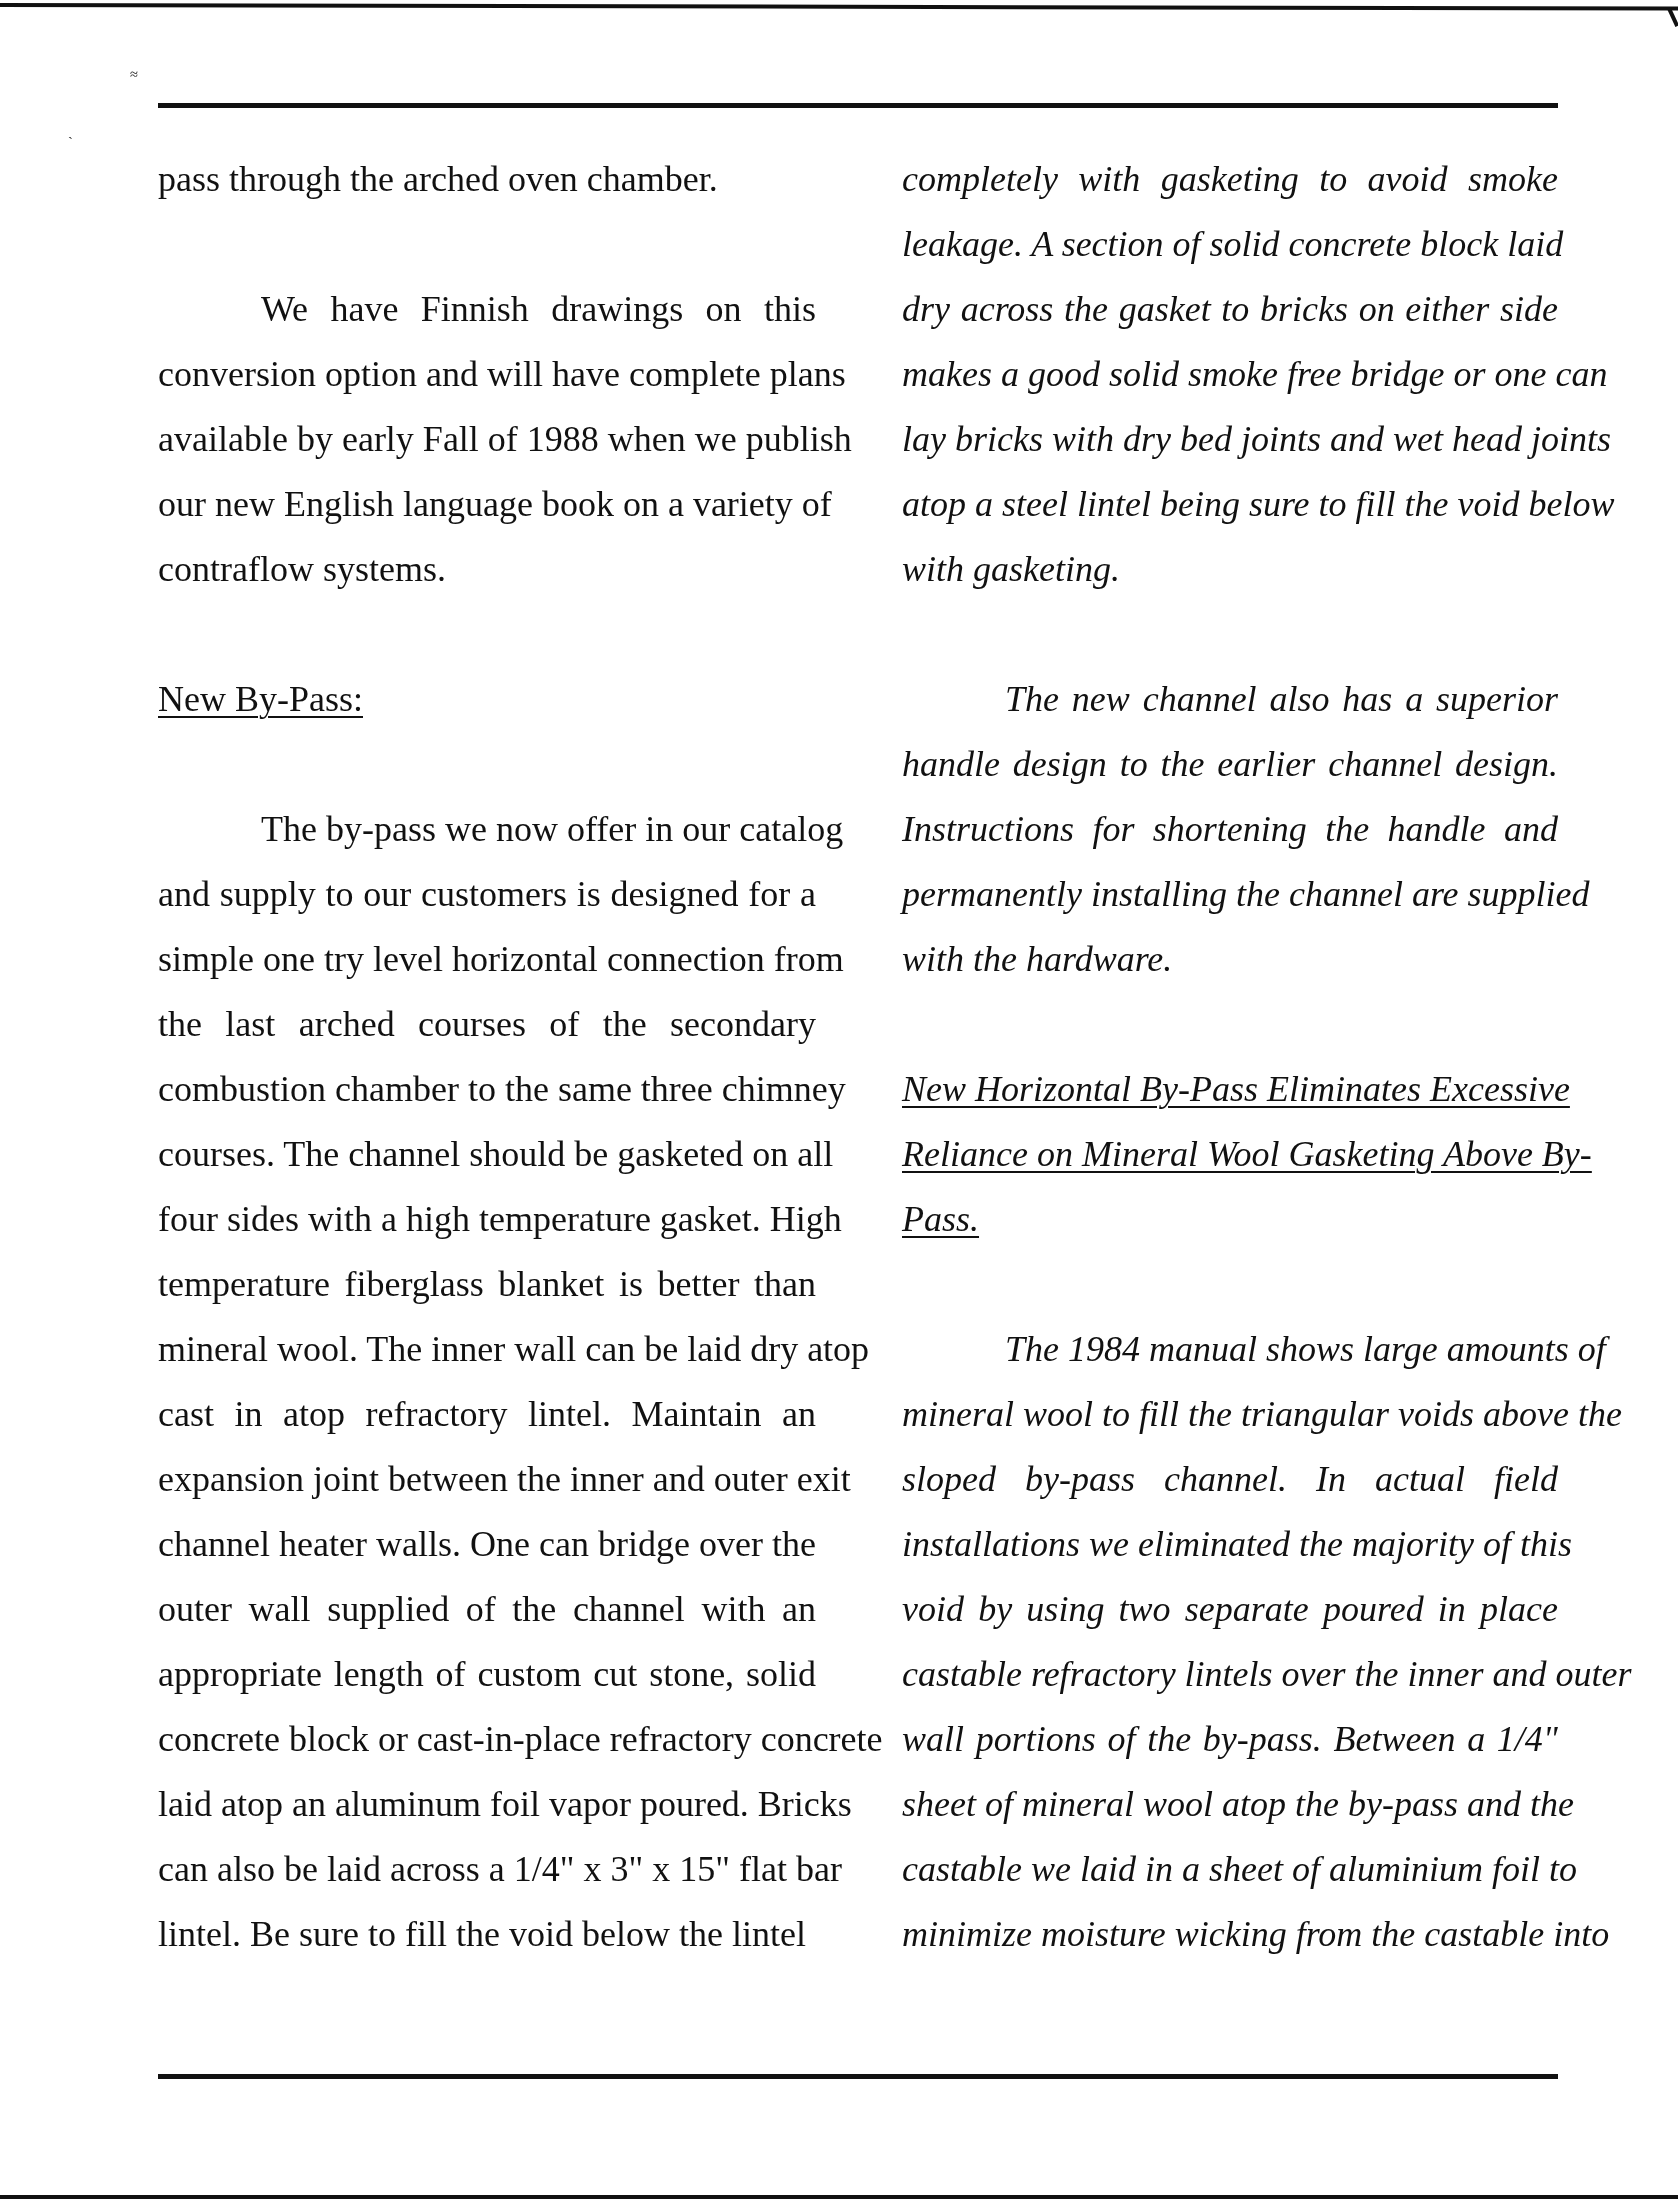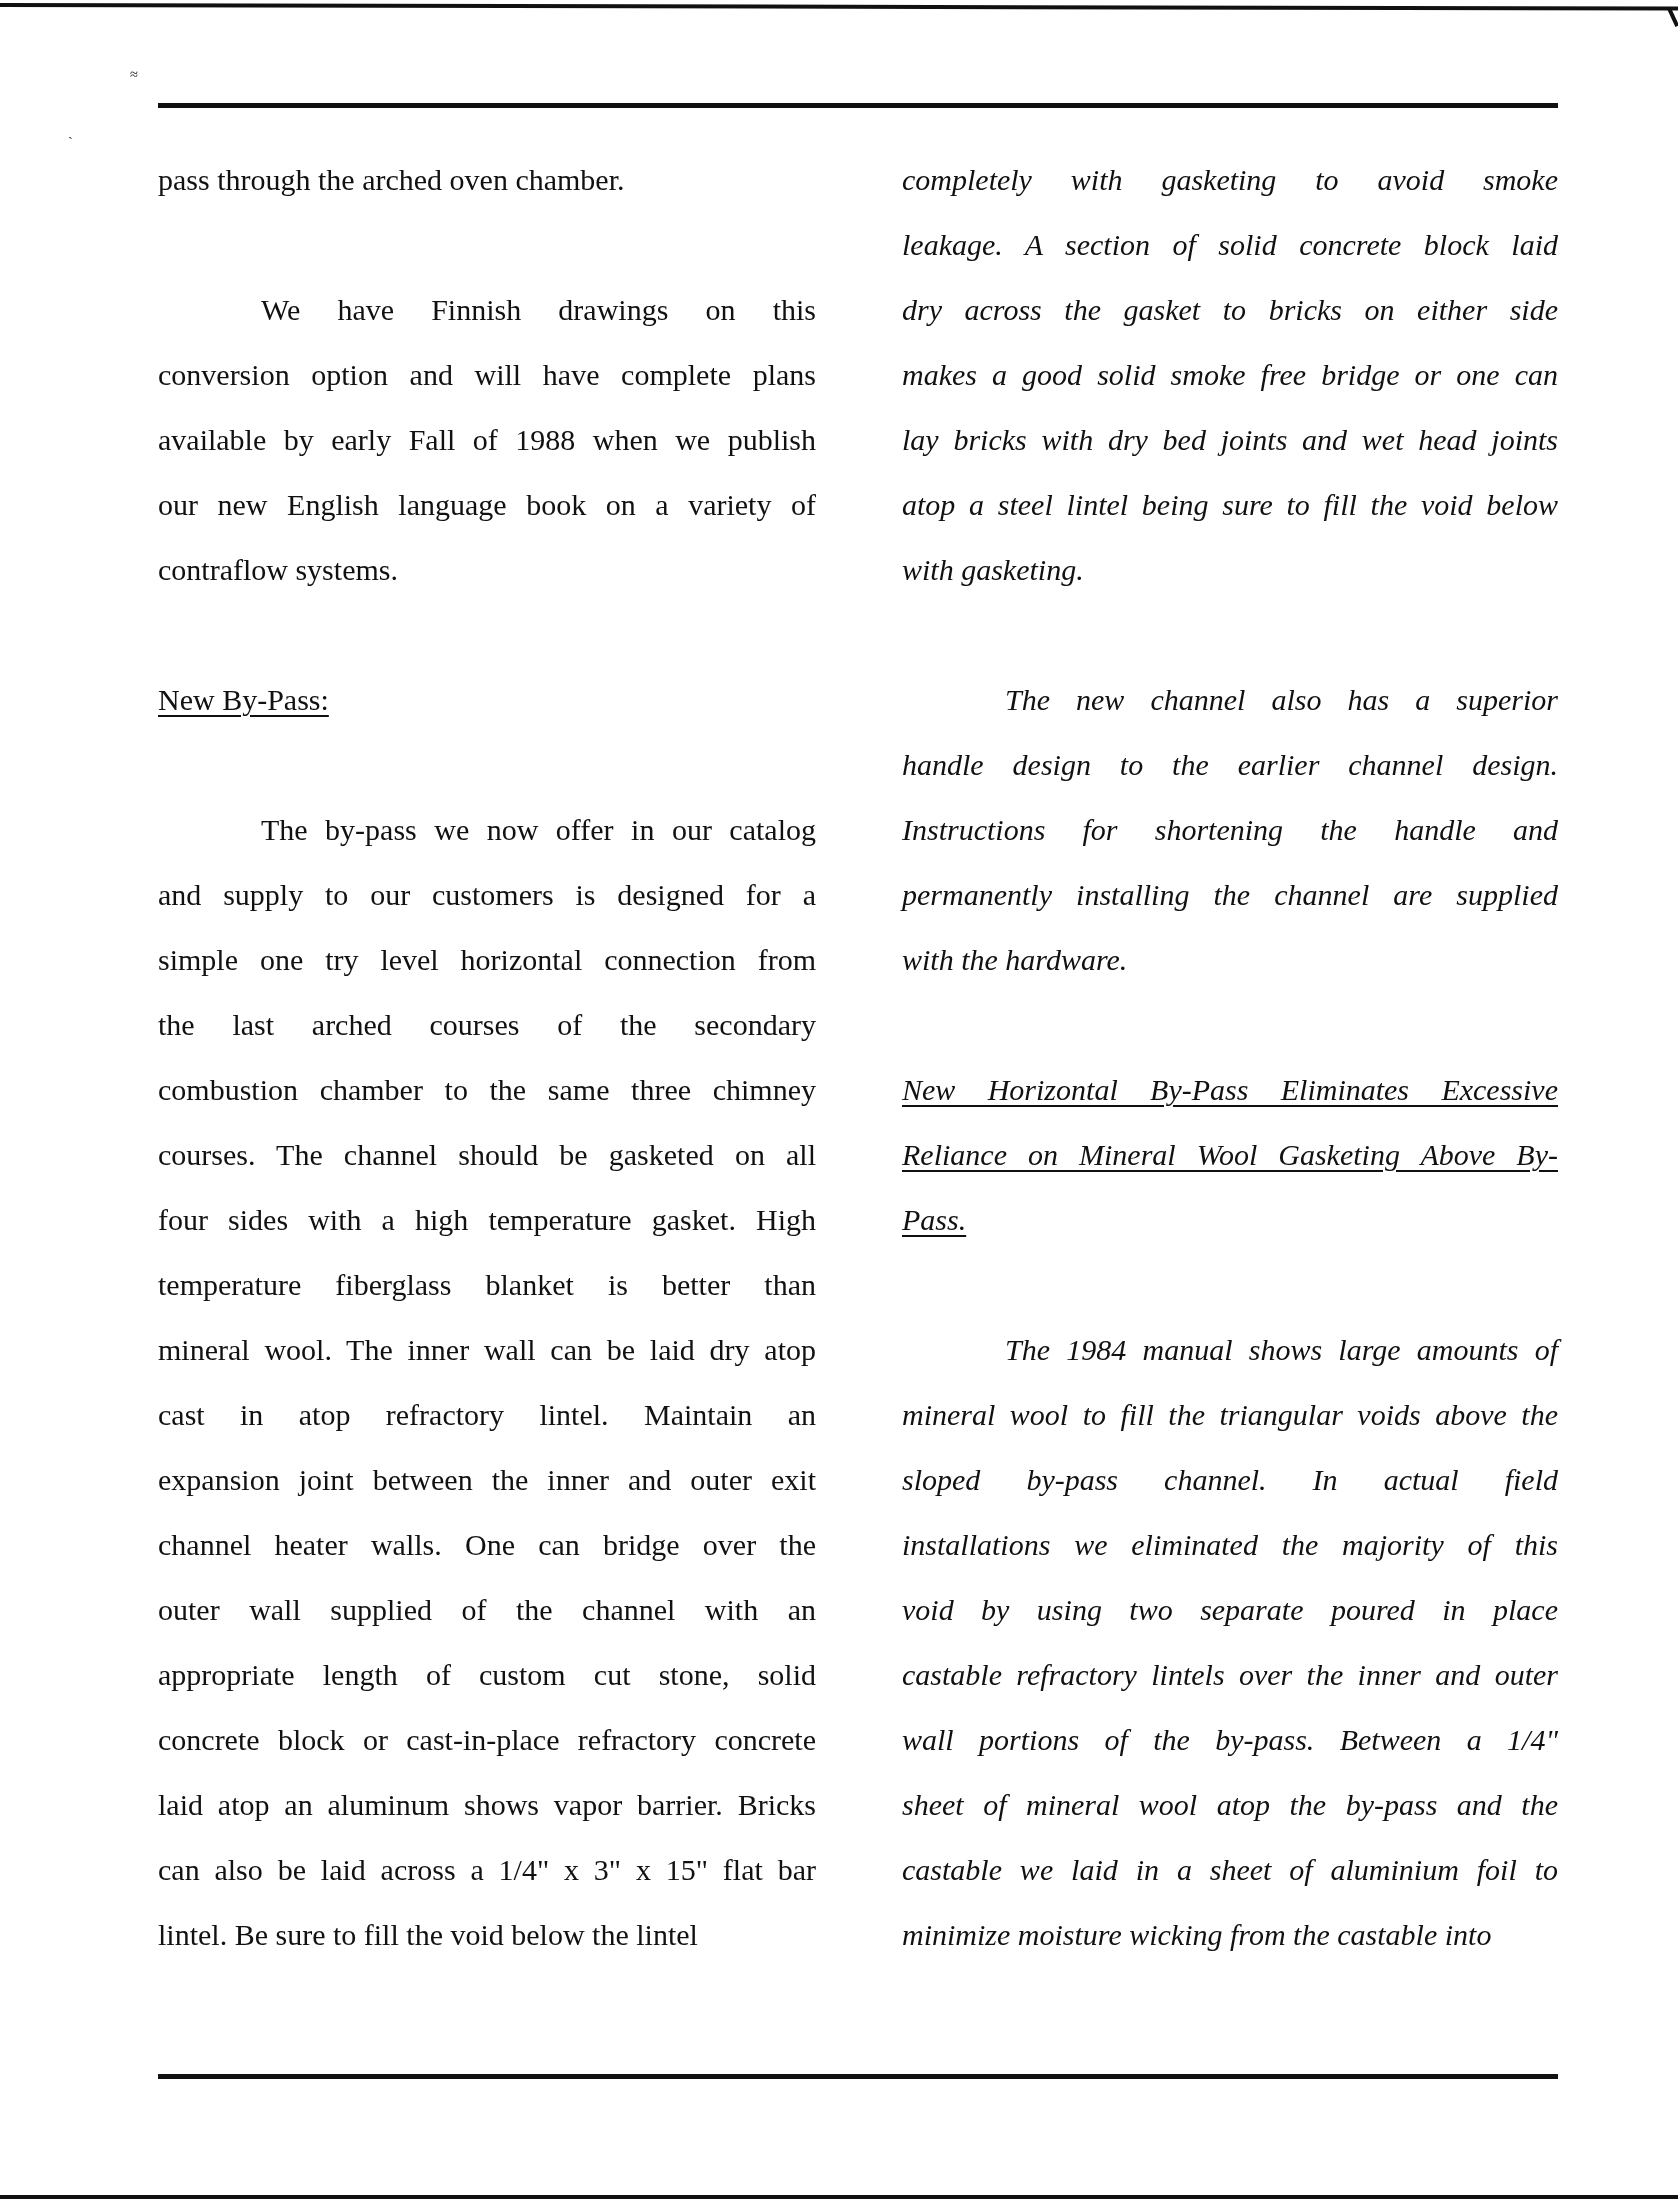--- a/index.html
+++ b/index.html
@@ -6,21 +6,21 @@
   body { width: 1678px; height: 2205px; position: relative; overflow: hidden;
          font-family: "Liberation Serif", "DejaVu Serif", serif; color: #111111; }
   .edge-top { position: absolute; left: 0; top: 2.7px; width: 1678px; height: 4px; background: #111;
               transform: rotate(0.12deg); transform-origin: left top; }
   .edge-top-corner { position: absolute; right: 2.7px; top: 6.6px; width: 4px; height: 20px; background:#111; transform: rotate(-25deg); }
   .rule { position: absolute; left: 158px; width: 1400px; height: 4.6px; background: #111; }
   .rule.top { top: 103px; }
   .rule.bottom { top: 2074px; }
   .edge-bottom { position: absolute; left: 0; top: 2195px; width: 1678px; height: 4px; background: #111; }
   .mark { position: absolute; font-size: 14.6px; color: #222; }
-  .col { position: absolute; top: 147px; width: 658px; font-size: 30px; line-height: 65px; }
+  .col { position: absolute; top: 147px; width: 658px; font-size: 36px; line-height: 65px; }
   .col.left { left: 158px; }
   .col.right { left: 902px; width: 656px; font-style: italic; }
   .line { display: block; height: 65px; white-space: nowrap; text-align: justify; text-align-last: justify; }
   .line.last { text-align-last: left; }
   .line.indent { padding-left: 103px; }
   .blank { display: block; height: 65px; }
   .heading { text-decoration: underline; text-decoration-thickness: 2px; text-underline-offset: 5.3px; }
 </style>
 </head>
 <body>
@@ -57,21 +57,21 @@
       <span class="line">courses.  The channel should be gasketed on all</span>
       <span class="line">four sides with a high temperature gasket.  High</span>
       <span class="line">temperature fiberglass blanket is better than</span>
       <span class="line">mineral wool.  The inner wall can be laid dry atop</span>
       <span class="line">cast in atop refractory lintel.  Maintain an</span>
       <span class="line">expansion joint between the inner and outer exit</span>
       <span class="line">channel heater walls.  One can bridge over the</span>
       <span class="line">outer wall supplied of the channel with an</span>
       <span class="line">appropriate length of custom cut stone, solid</span>
       <span class="line">concrete block or cast-in-place refractory concrete</span>
-      <span class="line">laid atop an aluminum shows vapor barrier.  Bricks</span>
+      <span class="line">laid atop an aluminum foil vapor poured.  Bricks</span>
       <span class="line">can also be laid across a 1/4" x 3" x  15" flat bar</span>
       <span class="line last">lintel.  Be sure to fill the void below the lintel</span>
     </div>
   </div>
 <div class="col right" id="col-right">
     <div>
       <span class="line">completely with gasketing to avoid smoke</span>
       <span class="line">leakage.  A section of solid concrete block laid</span>
       <span class="line">dry across the gasket to bricks on either side</span>
       <span class="line">makes a good solid smoke free bridge or one can</span>

